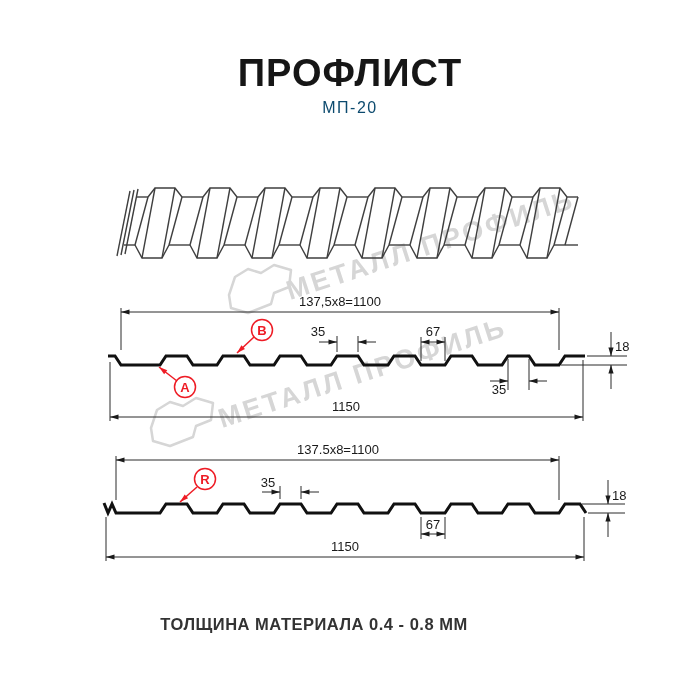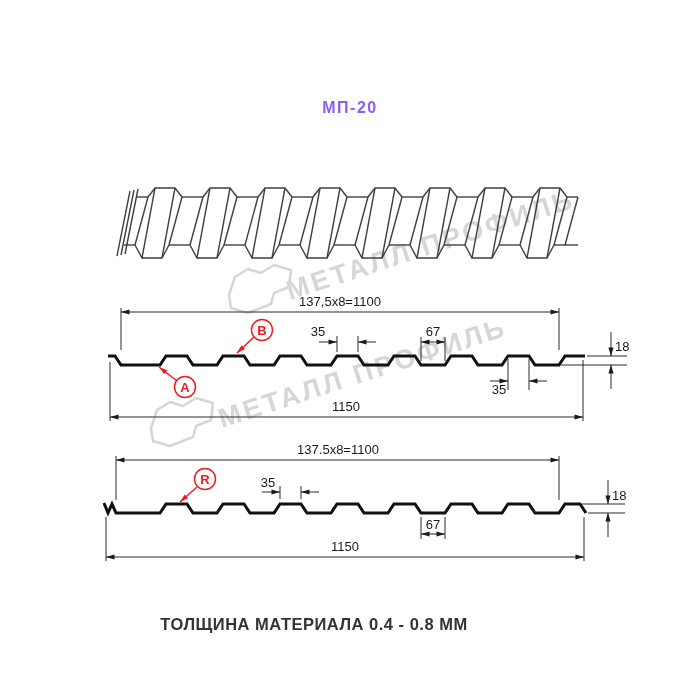--- a/index.html
+++ b/index.html
@@ -1,36 +1,37 @@
 <!DOCTYPE html>
 <html style="--red: #ee1c25;"><head>
 <meta charset="utf-8">
 <style>
   html,body{margin:0;padding:0;background:#fff;}
   .page{position:relative;width:700px;height:700px;background:#fff;overflow:hidden;
         font-family:"Liberation Sans",sans-serif;}
   .title{position:absolute;top:52px;left:0;width:700px;text-align:center;
          font-size:38px;font-weight:800;letter-spacing:1px;color:#161616;}
   .subtitle{position:absolute;top:99px;left:0;width:700px;text-align:center;
-         font-size:16px;font-weight:700;letter-spacing:1.5px;color:#8b5cf6;}
+         font-size:16px;font-weight:400;letter-spacing:1.5px;color:#0c4a6e;}
   .footer{position:absolute;top:615px;left:0;width:628px;text-align:center;
          font-size:16.5px;font-weight:600;letter-spacing:.5px;color:#333;}
   svg{position:absolute;top:0;left:0;}
   .dim{font-size:13px;fill:#1a1a1a;font-family:"Liberation Sans",sans-serif;}
   .mid{text-anchor:middle;}
   .marker{font-size:13px;font-weight:700;text-anchor:middle;fill:var(--red,#ee1c25);}
   .wmText{font-size:27px;font-weight:700;letter-spacing:3px;fill:#d6d6d6;
           font-family:"Liberation Sans",sans-serif;}
   .wmLogo{stroke:#d6d6d6;stroke-width:2.5;fill:none;stroke-linejoin:round;}
   .redline{stroke:var(--red,#ee1c25);stroke-width:1.5;fill:none;}
 </style>
 </head>
 <body>
 
 <div class="page">
+  <div class="title">ПРОФЛИСТ</div>
   <div class="subtitle">МП-20</div>
 
   <svg width="700" height="700" viewBox="0 0 700 700">
     <defs>
       <path id="logoShape" d="M151,428 L157,410 L170,402 L183,406 L196,398 L213,403 L211,420 L196,426 L193,437 L170,446 L153,441 Z"></path>
     </defs>
 
     <g>
       <use href="#logoShape" class="wmLogo" transform="translate(78,-133)"></use>
       <text class="wmText" x="290" y="300" transform="rotate(-18 290 300)">МЕТАЛЛ ПРОФИЛЬ</text>

